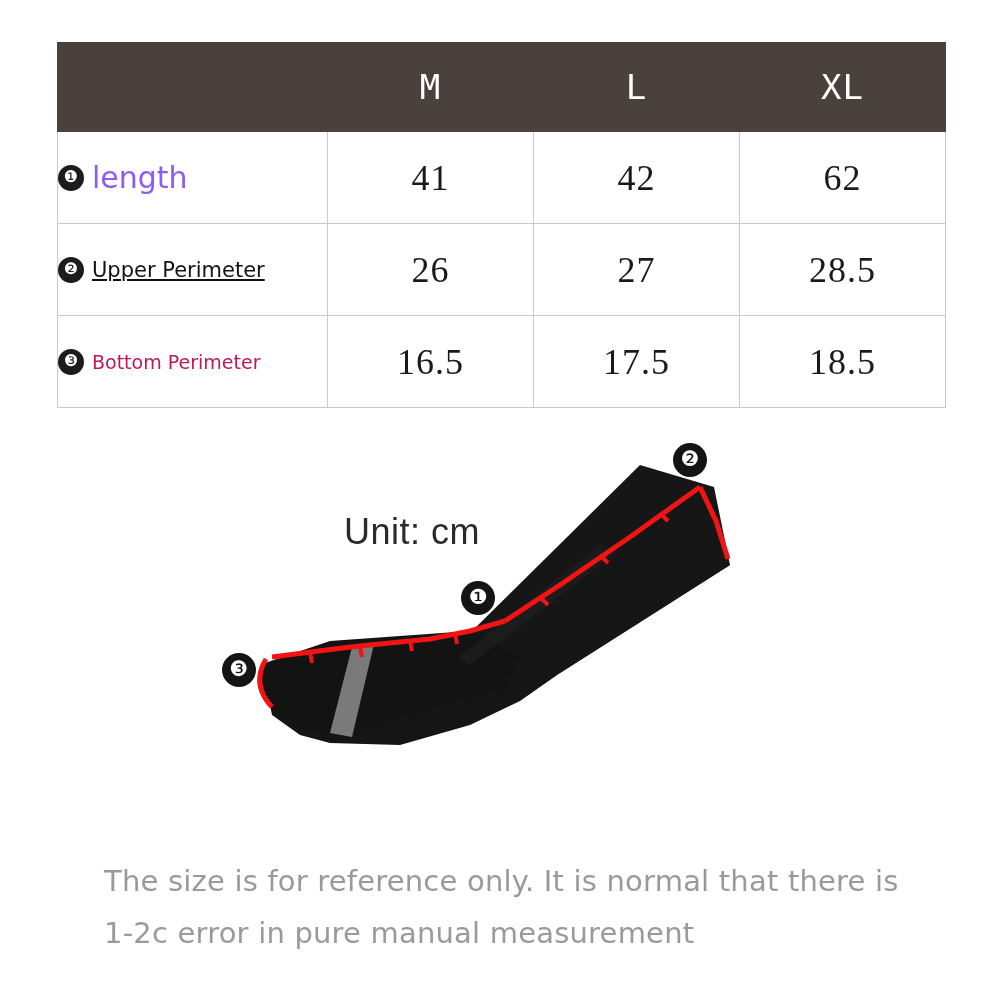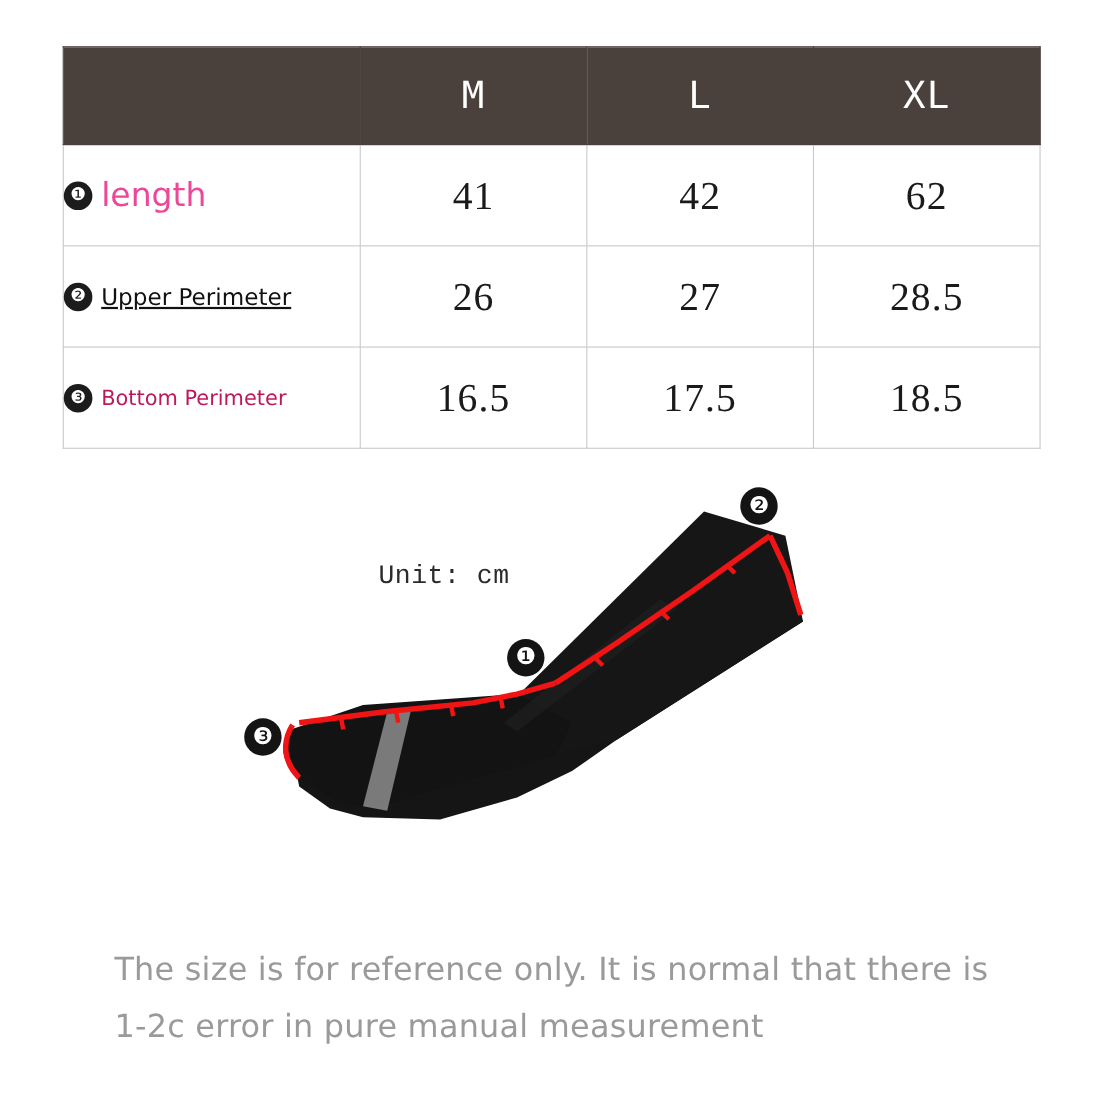--- a/index.html
+++ b/index.html
@@ -76,21 +76,21 @@
     color: #ffffff;
     font-size: 16px;
     font-family: "DejaVu Sans", sans-serif;
     line-height: 1;
     padding-bottom: 1px;
     box-sizing: border-box;
   }
   .label-text-1 {
     font-size: 30px;
     font-family: "DejaVu Sans", sans-serif;
-    color: #ec4899;
+    color: #8b5cf6;
   }
   .label-text-2 {
     font-size: 21px;
     font-family: "DejaVu Sans", sans-serif;
     color: #111111;
     text-decoration: underline;
   }
   .label-text-3 {
     font-size: 19px;
     font-family: "DejaVu Sans", sans-serif;
@@ -108,23 +108,23 @@
     position: absolute;
     left: 0;
     top: 425px;
     width: 1001px;
     height: 390px;
   }
   .unit-label {
     position: absolute;
     left: 344px;
     top: 511px;
-    font-size: 24px;
+    font-size: 36px;
     color: #2b2b2b;
-    font-family: Liberation Mono, monospace;
+    font-family: Liberation Sans, sans-serif;
     letter-spacing: 0.5px;
   }
   .callout {
     position: absolute;
     width: 34px;
     height: 34px;
     border-radius: 50%;
     background: #141414;
     color: #ffffff;
     display: flex;

